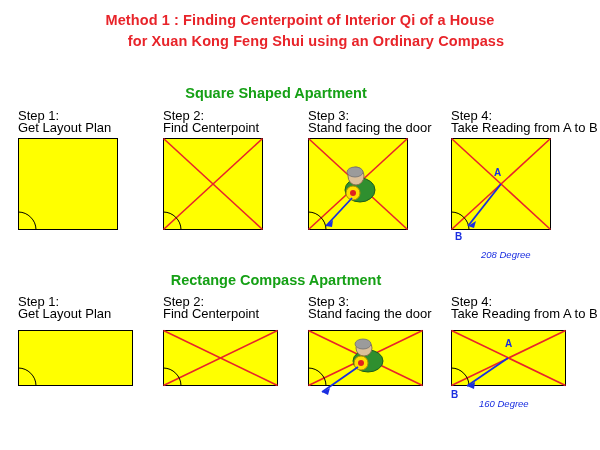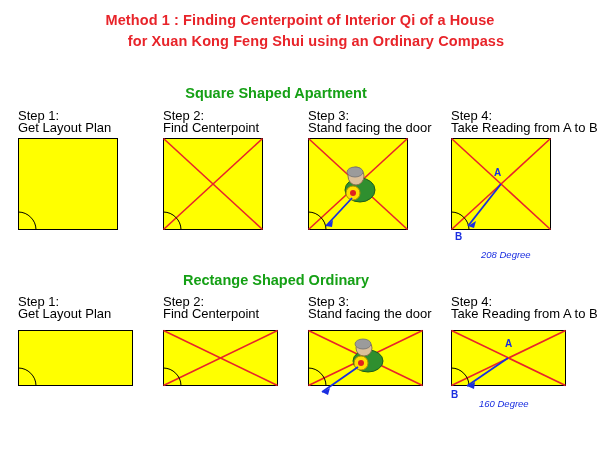--- a/index.html
+++ b/index.html
@@ -120,21 +120,21 @@
     <line class="diag" x1="99.5" y1="0.5" x2="0.5" y2="91.5"></line>
     <path class="door" d="M 18 91.5 A 18 18 0 0 0 0.5 74"></path>
     <line class="arrow" x1="50" y1="46" x2="17" y2="88"></line>
     <polygon points="17,88 25,83 23,90" fill="#1a2ee0"></polygon>
   </svg>
 
   <div class="pt-label" style="left:494px; top:167px;">A</div>
   <div class="pt-label" style="left:455px; top:231px;">B</div>
   <div class="reading" style="left:481px; top:249px;">208 Degree</div>
 
-  <div class="section-head" style="top:272px;">Rectange Shaped Ordinary</div>
+  <div class="section-head" style="top:272px;">Rectange Compass Apartment</div>
 
   <div class="step-label" style="left:18px;  top:296px;">Step 1:</div>
   <div class="step-label" style="left:18px;  top:308px;">Get Layout Plan</div>
 
   <div class="step-label" style="left:163px; top:296px;">Step 2:</div>
   <div class="step-label" style="left:163px; top:308px;">Find Centerpoint</div>
 
   <div class="step-label" style="left:308px; top:296px;">Step 3:</div>
   <div class="step-label" style="left:308px; top:308px;">Stand facing the door</div>
 

